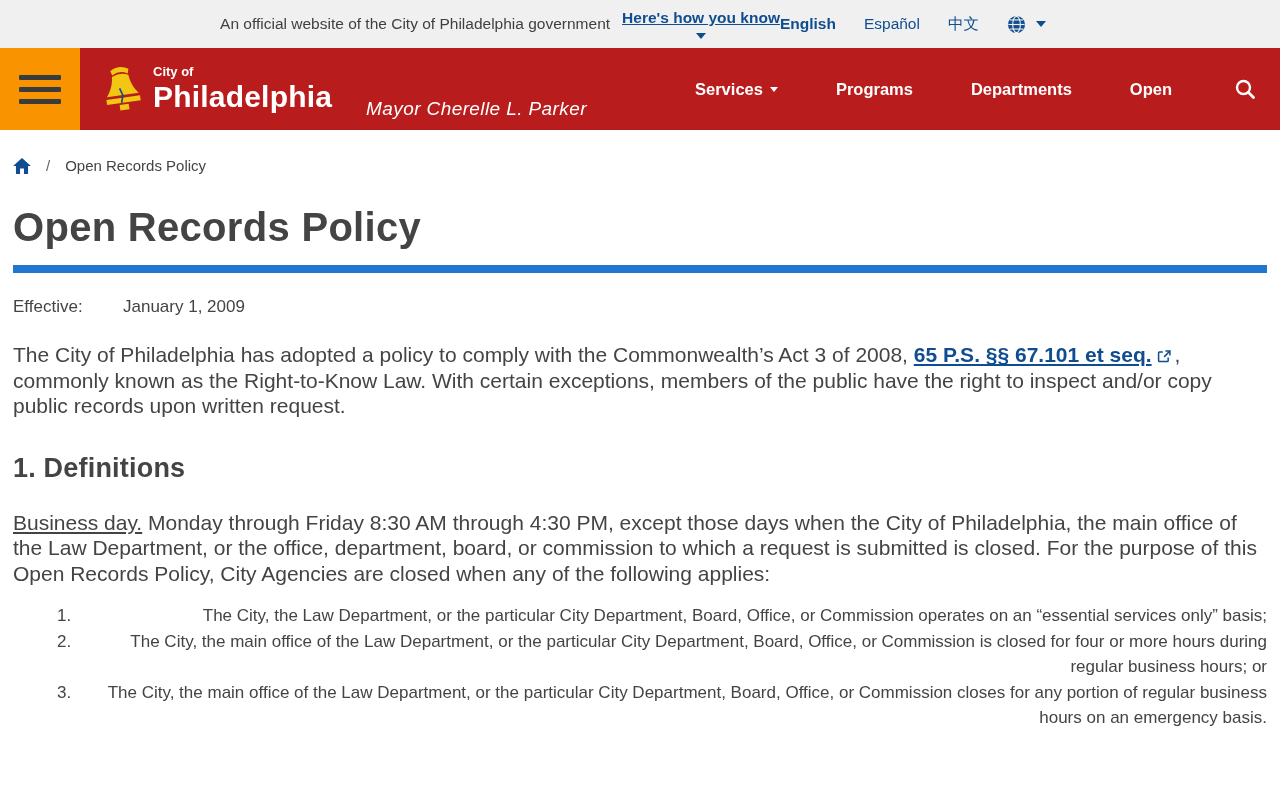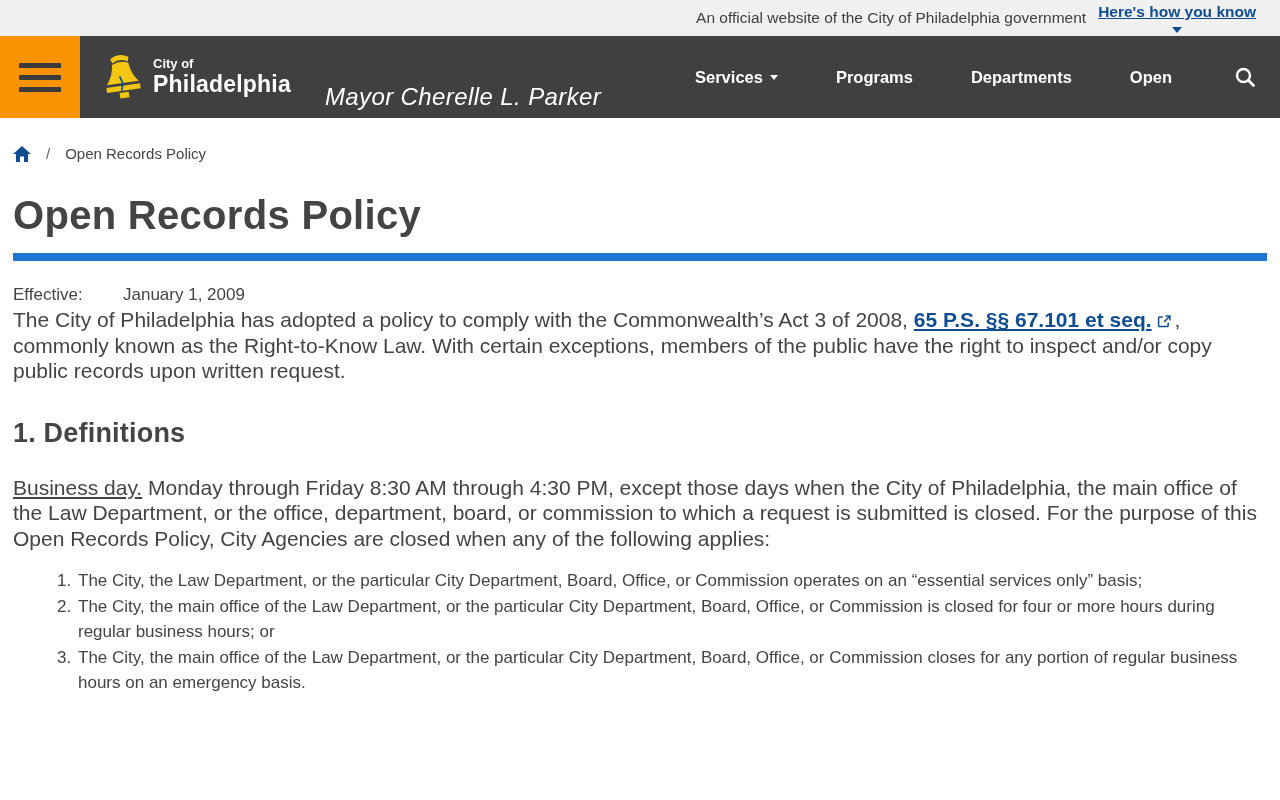--- a/index.html
+++ b/index.html
@@ -6,77 +6,92 @@
   html, body { margin: 0; padding: 0; }
   body {
     width: 1280px; height: 800px; overflow: hidden;
     background: #fff; color: #444;
     font-family: "Liberation Sans", sans-serif;
   }
   a { cursor: pointer; }
 
   
   .topbar {
-    height: 36px; background: #f0f0f0;
-    display: flex; align-items: center; justify-content: flex-end;
+    height: 48px; background: #f0f0f0;
+    display: flex; align-items: center; justify-content: center;
     padding: 0 24px 0 10px; font-size: 15.5px; color: #3f3f3f;
   }
   .topbar-left { display: flex; align-items: center; gap: 12px; }
   .hyk { color: #0f4d90; font-weight: bold; text-decoration: underline; display: inline-flex; align-items: center; gap: 6px; flex-direction: column; }
   .topbar-right { display: flex; align-items: center; gap: 28px; }
   .lang { color: #0f4d90; text-decoration: none; }
   .lang.active { font-weight: bold; }
   .globe-wrap { display: inline-flex; align-items: center; gap: 10px; }
   .caret { width: 0; height: 0; display: inline-block;
     border-left: 5px solid transparent; border-right: 5px solid transparent; border-top: 6px solid #0f4d90; }
   .caret-white { border-top-color: #fff; border-left-width: 4.5px; border-right-width: 4.5px; border-top-width: 5.5px; }
 
   
-  .header { height: 82px; background: #404040; display: flex; align-items: stretch; }
+  .header { height: 82px; background: #b91c1c; display: flex; align-items: stretch; }
   .menu-btn { width: 80px; border: 0; background: #f99300; cursor: pointer;
     display: flex; flex-direction: column; align-items: center; justify-content: center; gap: 7px; }
   .menu-btn .bar { width: 42px; height: 5px; background: #3b3b3b; border-radius: 1px; }
   .logo { display: flex; align-items: center; gap: 9px; margin-left: 20px; text-decoration: none; }
   .logo-text { display: flex; flex-direction: column; line-height: 1.1; color: #fff; }
   .logo-line1 { font-size: 13px; font-weight: 600; }
-  .logo-line2 { font-size: 23px; font-weight: bold; letter-spacing: 0.2px; }
-  .tagline { color: #fff; font-style: italic; font-size: 24px; align-self: center; margin-left: 34px; letter-spacing: 0.4px; margin-top: 39px; }
+  .logo-line2 { font-size: 30px; font-weight: bold; letter-spacing: 0.2px; }
+  .tagline { color: #fff; font-style: italic; font-size: 19px; align-self: center; margin-left: 34px; letter-spacing: 0.4px; margin-top: 39px; }
   .nav { margin-left: auto; display: flex; align-items: center; gap: 58px; padding-right: 20px; }
   .nav a { color: #fff; font-weight: bold; font-size: 16.5px; text-decoration: none; display: inline-flex; align-items: center; gap: 7px; }
   .search-btn { background: transparent; border: 0; cursor: pointer; padding: 4px; display: flex; align-items: center; }
 
   
   .breadcrumb { display: flex; align-items: center; gap: 15px; padding: 27px 13px 0; font-size: 15px; color: #444; }
   .breadcrumb .sep { color: #666; }
   .breadcrumb a { display: inline-flex; align-items: center; }
 
   
   .main { padding: 0 13px; }
   h1 { font-size: 40px; font-weight: 600; color: #444; margin: 31px 0 15px; letter-spacing: 0.3px; }
   .rule { height: 8px; background: #2176d2; margin: 0 0 21px; }
-  .meta { font-size: 17px; }
+  .meta { font-size: 17px; margin-bottom: 23px; }
   .meta-row { display: flex; line-height: 25px; }
   .meta-label { width: 110px; }
   .para { font-size: 21px; line-height: 25.5px; margin: 0 0 17px; }
   .para.tight { margin-bottom: 25px; }
   h2 { font-size: 27px; font-weight: 600; color: #444; margin: 34px 0 26px; letter-spacing: 0.2px; }
   .term { text-decoration: underline; }
   .doc-link { color: #0f4d90; font-weight: bold; text-decoration: underline; }
   .ext-icon { margin: 0 3px 0 5px; vertical-align: -2px; }
-  ol.closed-list { margin: 8px 0 26px; padding-left: 63px; }
+  ol.closed-list { margin: 8px 0 26px; padding-left: 63px; text-align: right; }
   ol.closed-list li { font-size: 17px; line-height: 25.5px; padding-left: 2px; }
 </style>
 </head>
 <body>
 
 <div class="topbar">
   <div class="topbar-left">
     <span>An official website of the City of Philadelphia government</span>
     <a class="hyk">
       <span>Here's how you know</span>
+      <span class="caret"></span>
+    </a>
+  </div>
+  <div class="topbar-right">
+    <a class="lang active">English</a>
+    <a class="lang">Español</a>
+    <a class="lang">中文</a>
+    <a class="globe-wrap">
+      <svg width="19" height="19" viewBox="0 0 20 20">
+        <circle cx="10" cy="10" r="9" fill="#0f4d90"></circle>
+        <ellipse cx="10" cy="10" rx="4" ry="8.6" fill="none" stroke="#f0f0f0" stroke-width="1.2"></ellipse>
+        <line x1="1.4" y1="10" x2="18.6" y2="10" stroke="#f0f0f0" stroke-width="1.2"></line>
+        <line x1="3" y1="5.2" x2="17" y2="5.2" stroke="#f0f0f0" stroke-width="1.2"></line>
+        <line x1="3" y1="14.8" x2="17" y2="14.8" stroke="#f0f0f0" stroke-width="1.2"></line>
+      </svg>
       <span class="caret"></span>
     </a>
   </div>
 </div>
 
 <div class="header">
   <button class="menu-btn" aria-label="menu">
     <span class="bar"></span>
     <span class="bar"></span>
     <span class="bar"></span>

